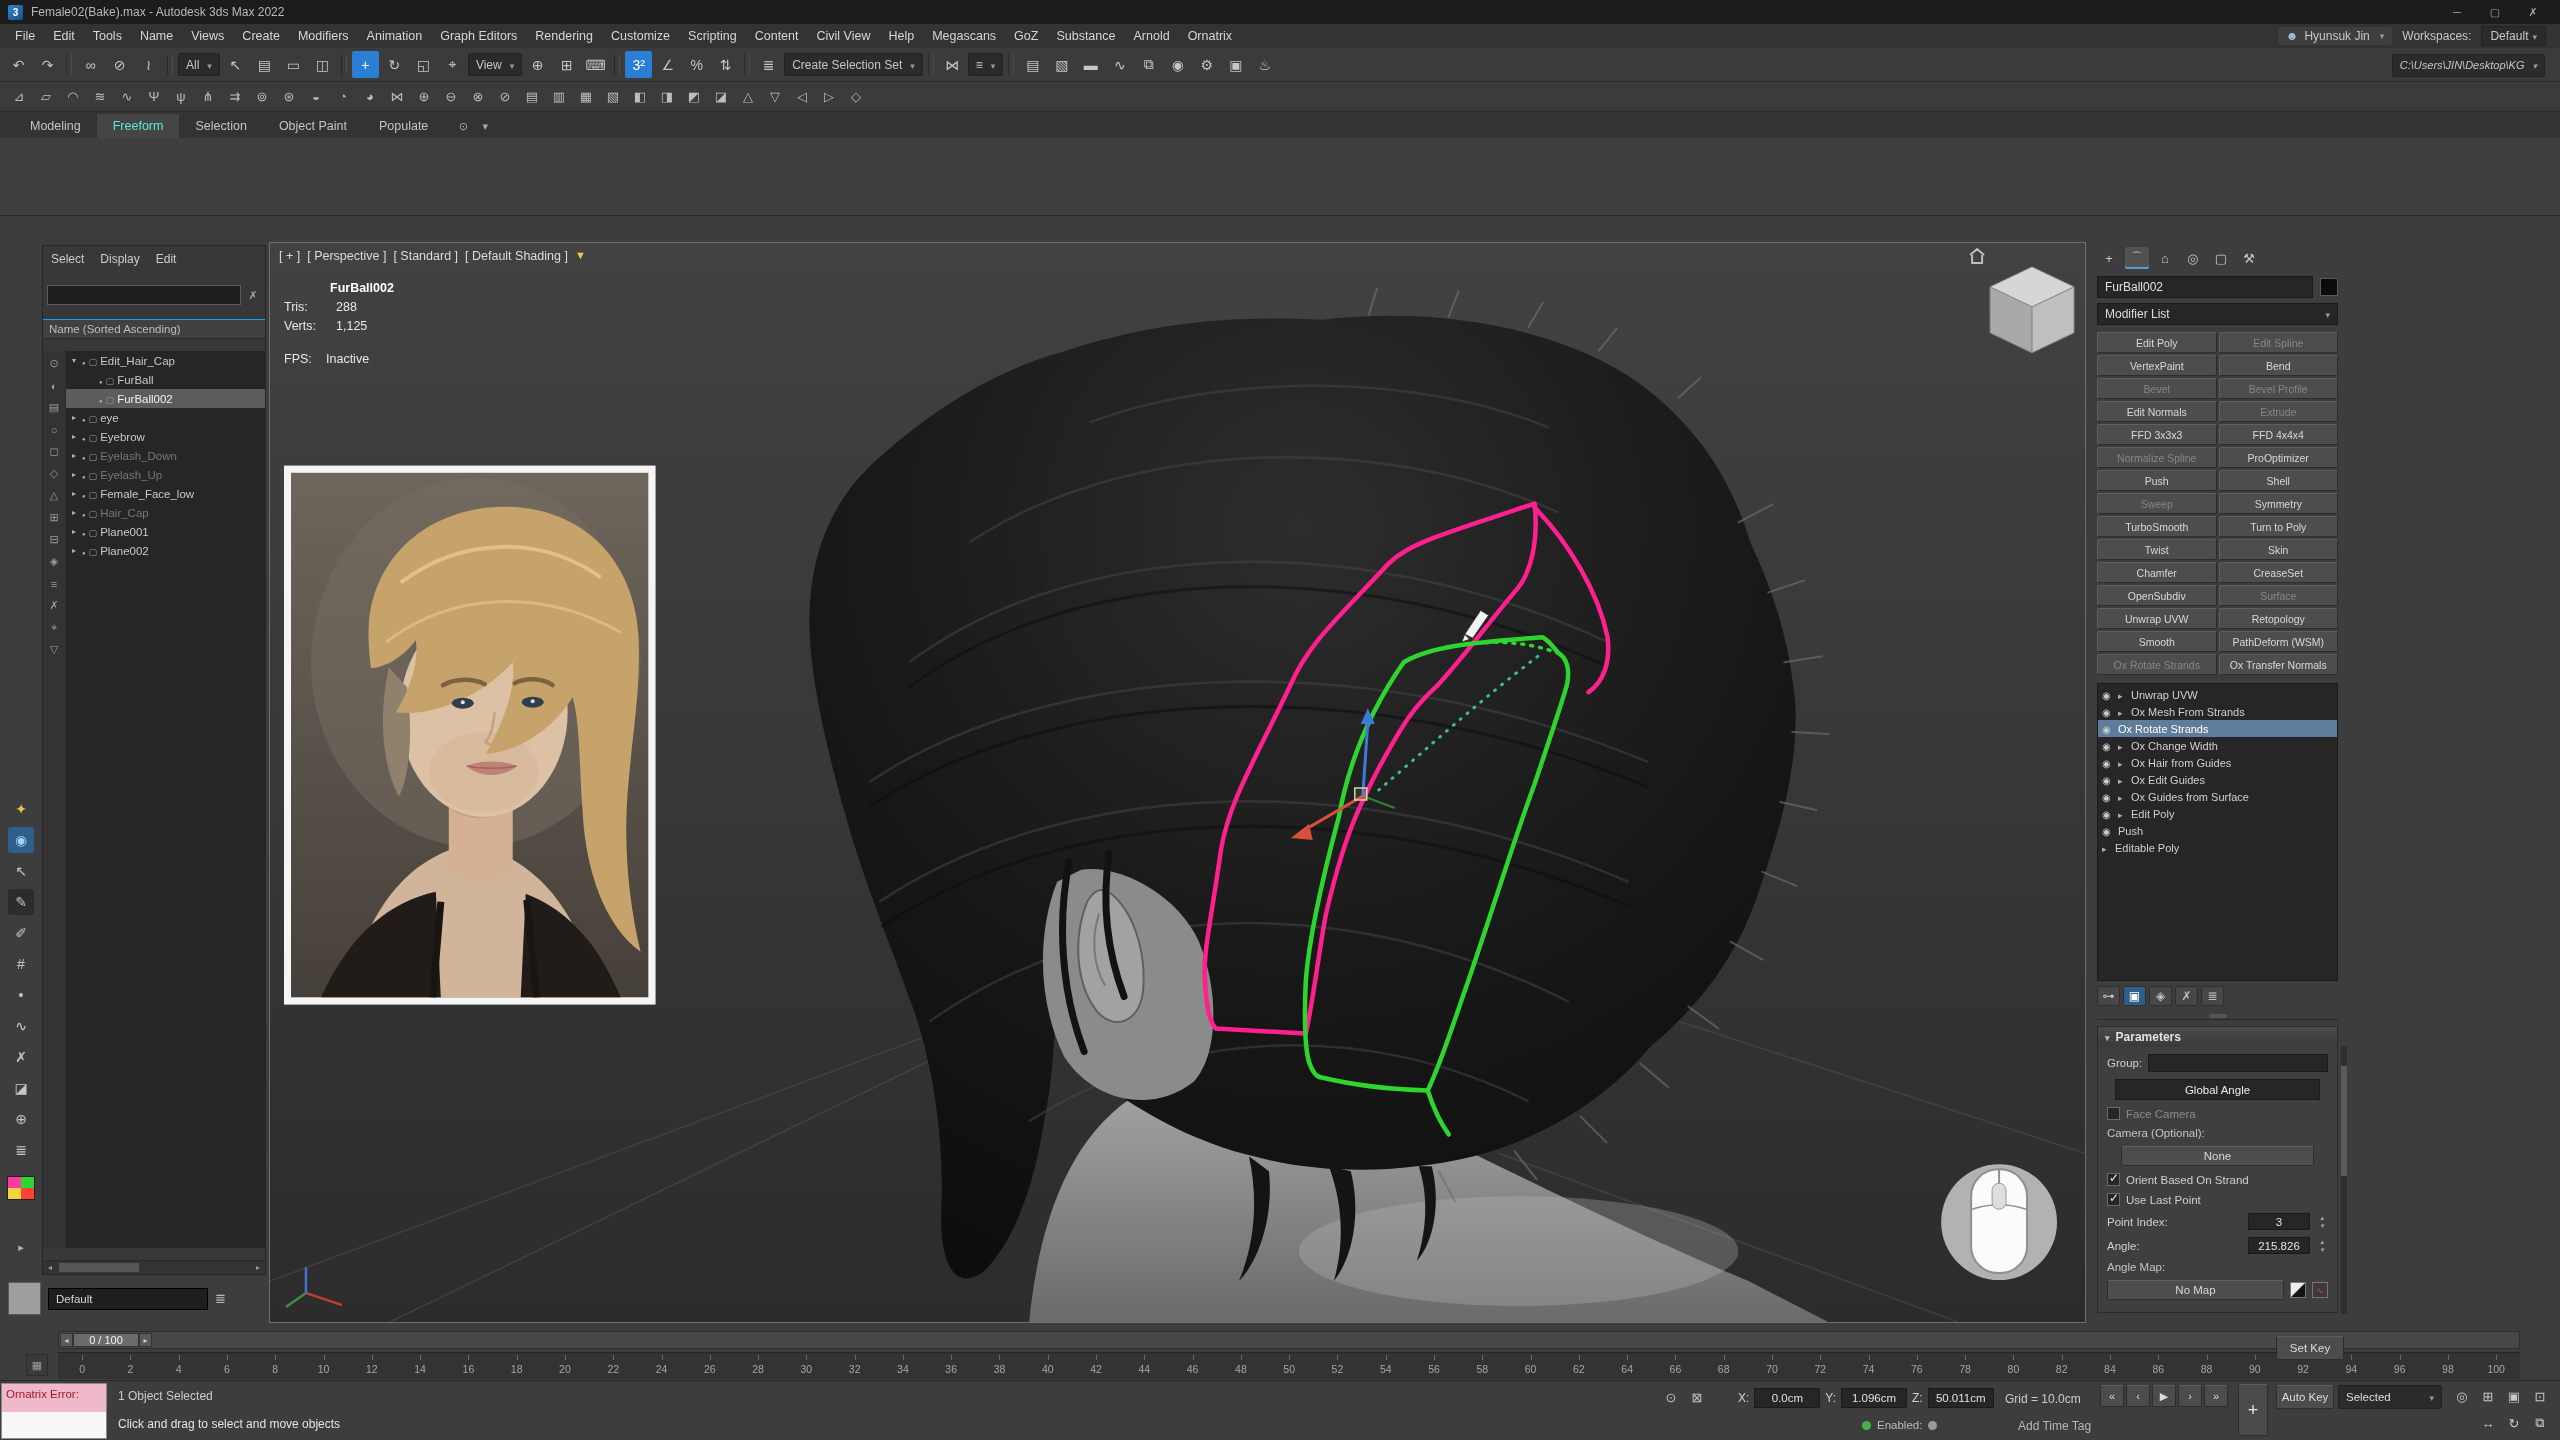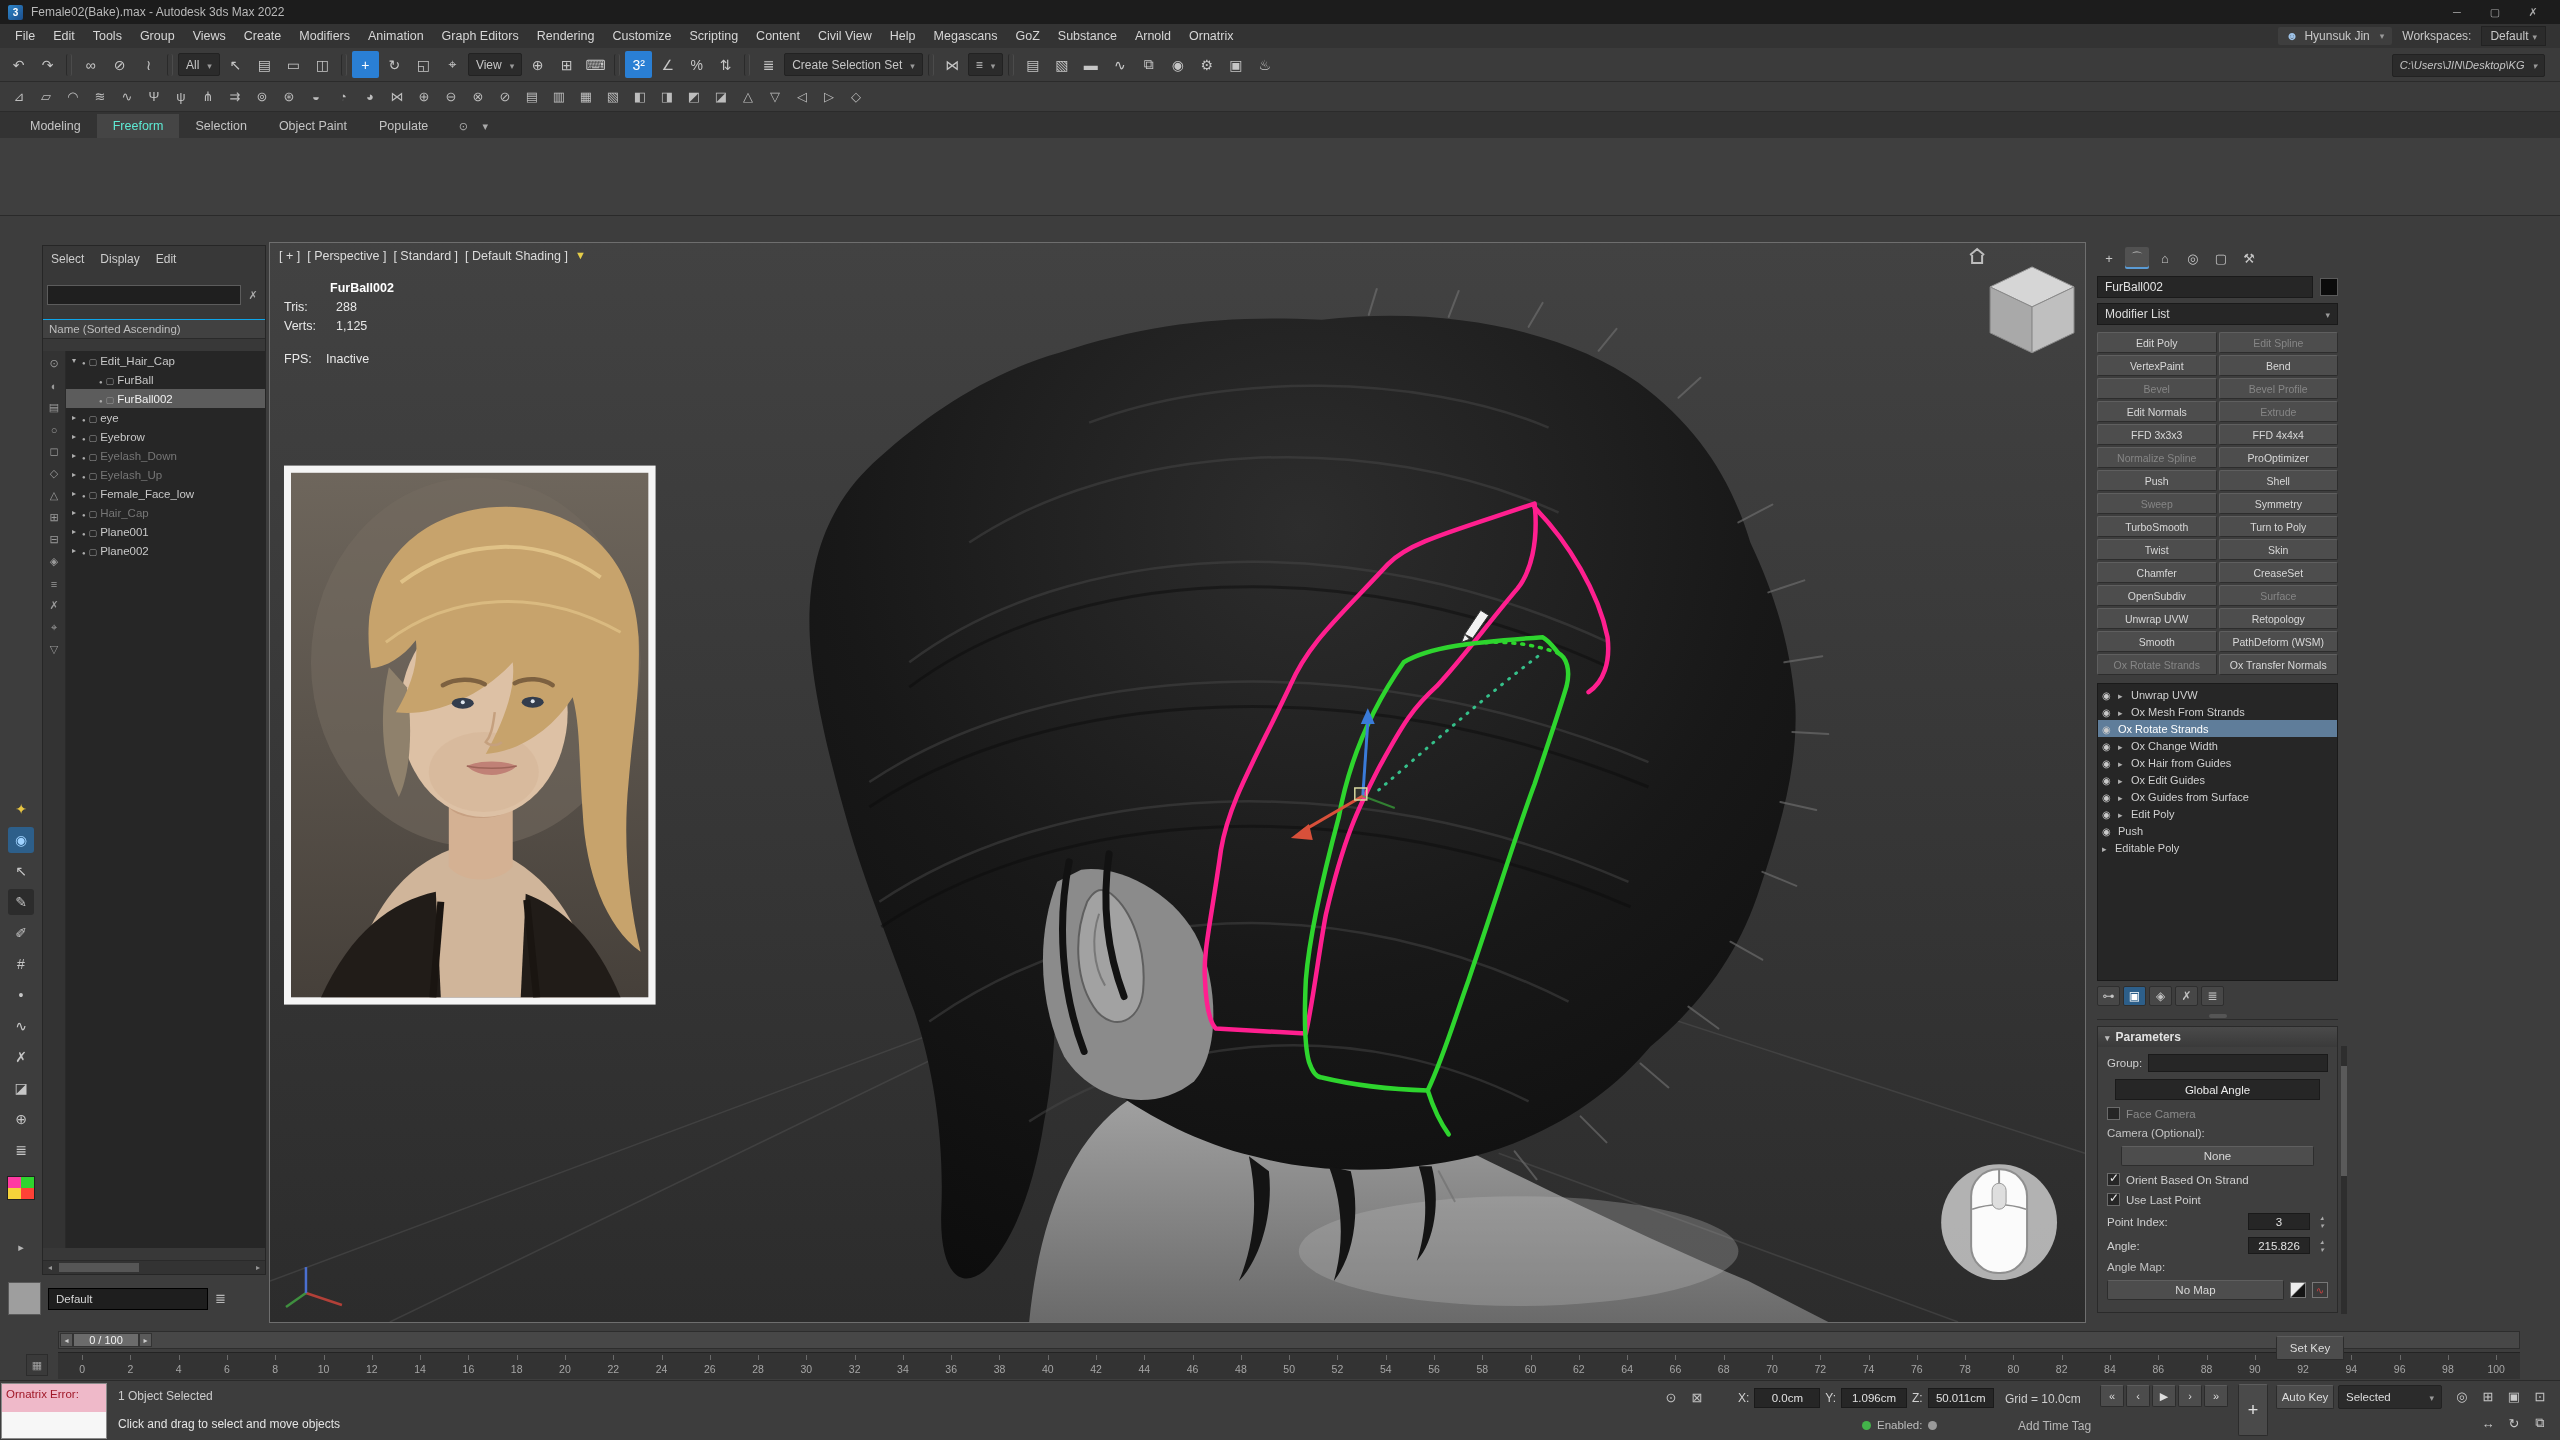--- a/index.html
+++ b/index.html
@@ -182,21 +182,21 @@
       </span>
     </span>
 </div>
 
 <div class="menubar">
   <span style="display:flex">
 
   <span class="menu-item">File</span>
       <span class="menu-item">Edit</span>
       <span class="menu-item">Tools</span>
-      <span class="menu-item">Group</span>
+      <span class="menu-item">Name</span>
       <span class="menu-item">Views</span>
       <span class="menu-item">Create</span>
       <span class="menu-item">Modifiers</span>
       <span class="menu-item">Animation</span>
       <span class="menu-item">Graph Editors</span>
       <span class="menu-item">Rendering</span>
       <span class="menu-item">Customize</span>
       <span class="menu-item">Scripting</span>
       <span class="menu-item">Content</span>
       <span class="menu-item">Civil View</span>

